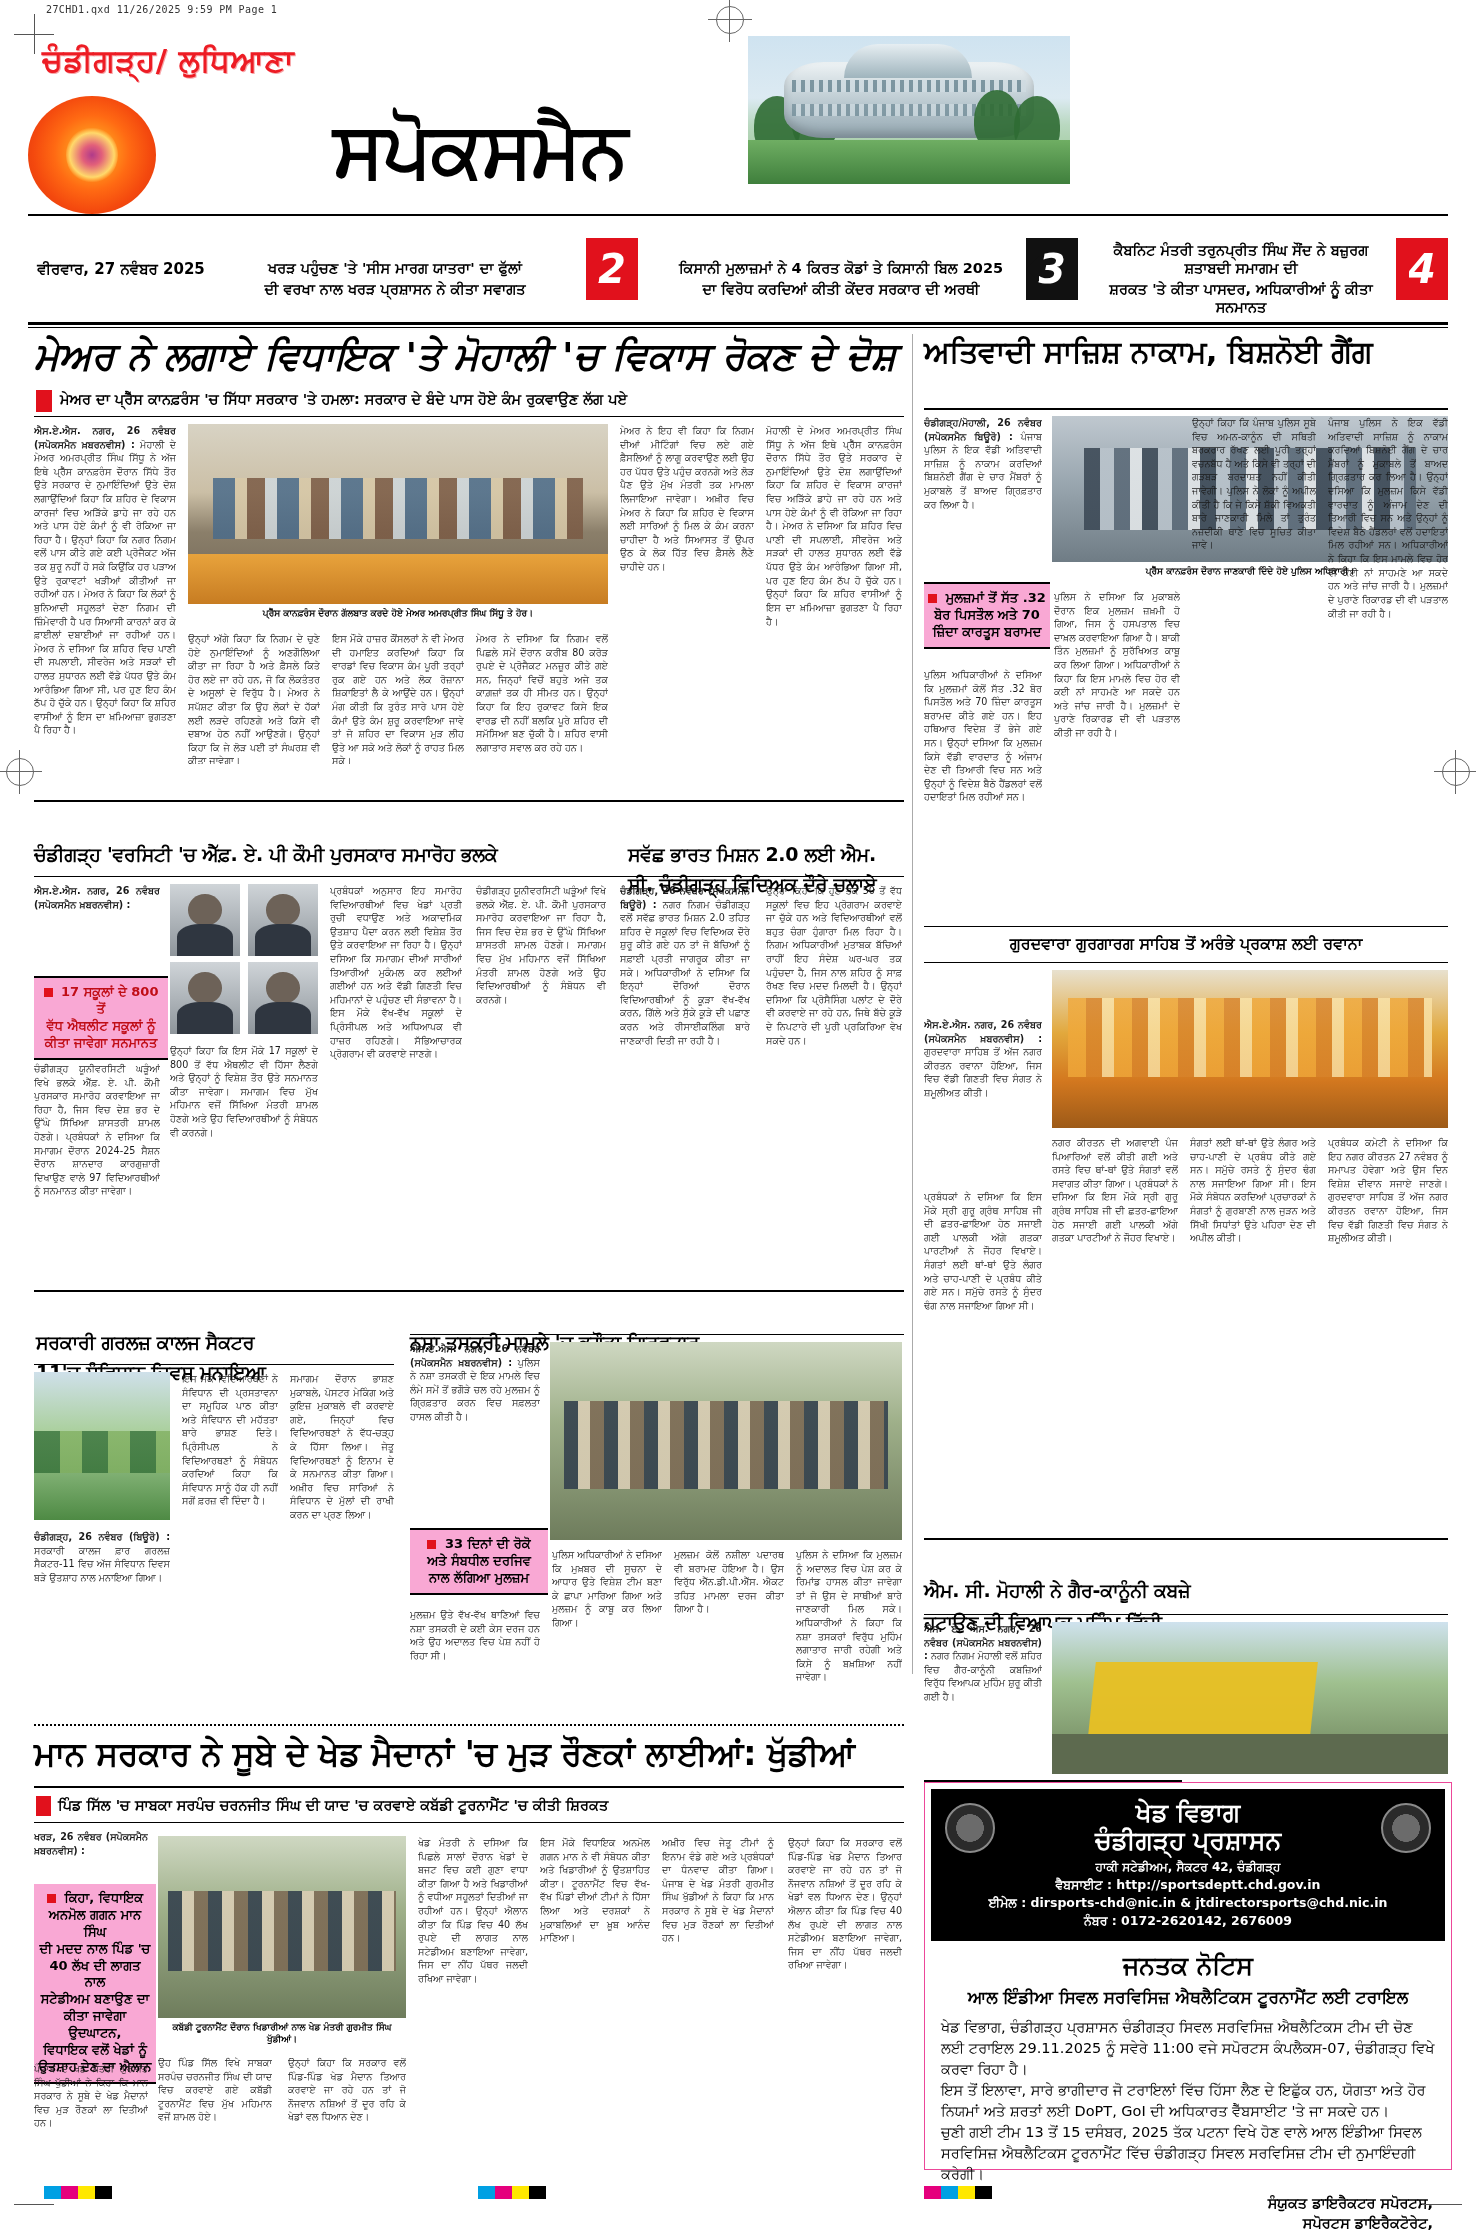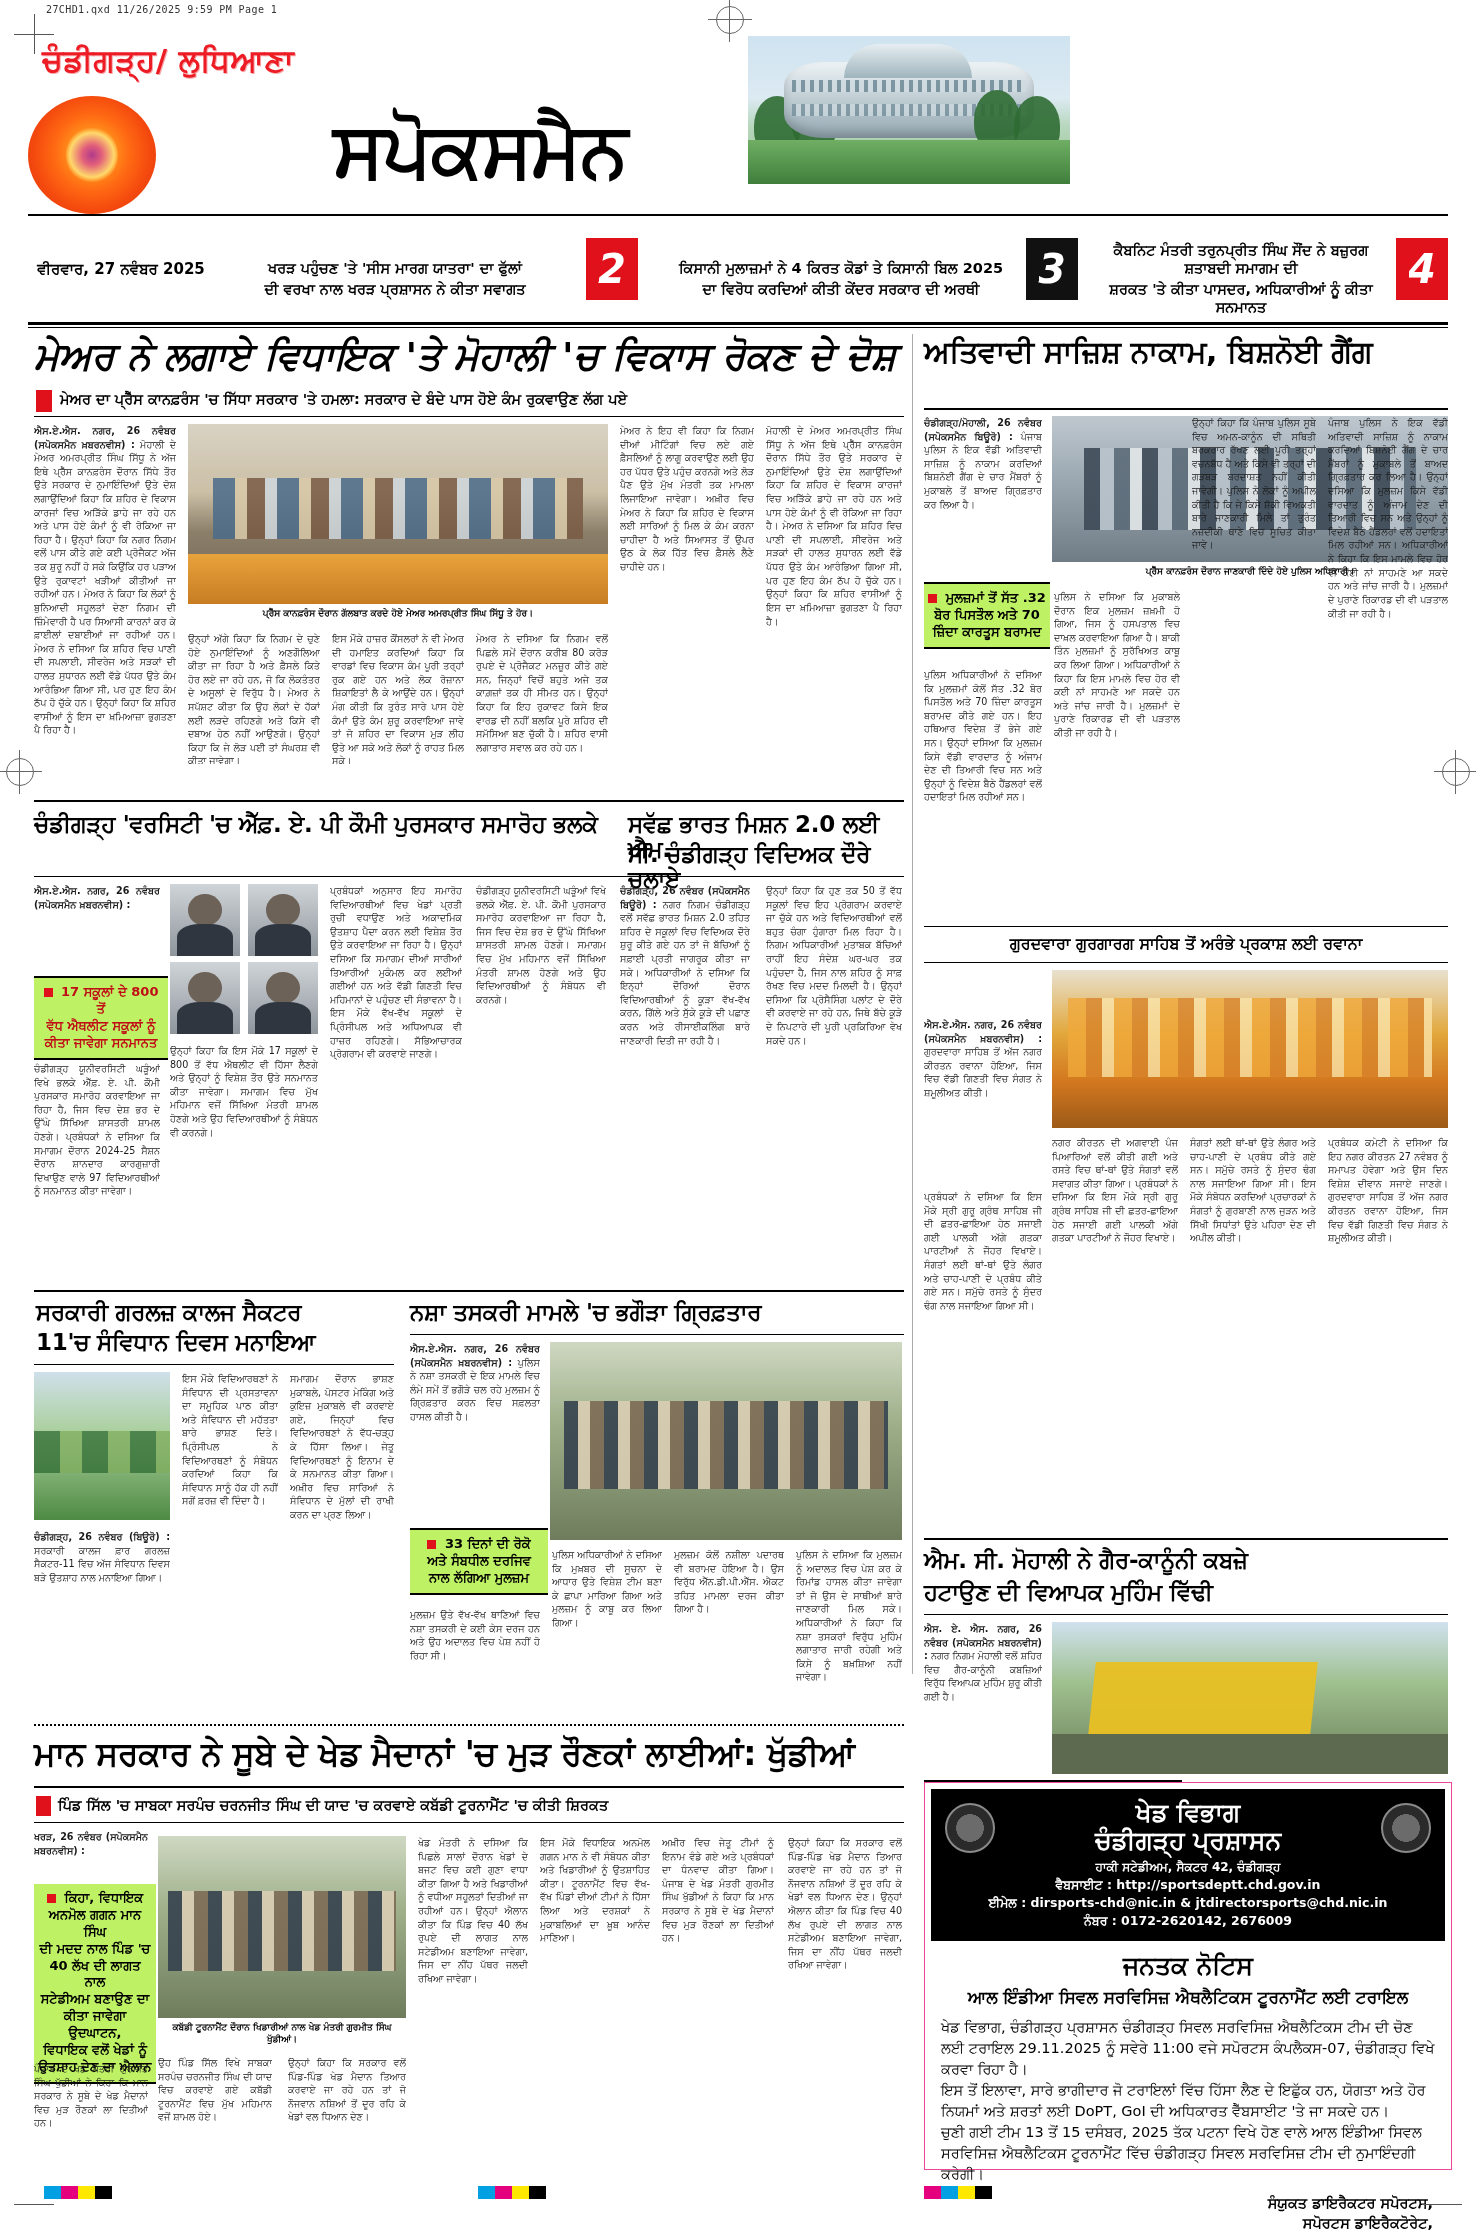--- a/index.html
+++ b/index.html
@@ -57,31 +57,31 @@
 
   
   .col-rule{position:absolute;width:1px;background:#aaa;}
   .hrule{position:absolute;height:1px;background:#000;}
   .hrule.thick{height:2px;}
   .dotrule{position:absolute;height:2px;background:repeating-linear-gradient(90deg,#000 0 2px,transparent 2px 4px);}
 
   .hl{position:absolute;font-weight:bold;line-height:1.08;letter-spacing:-.3px;}
   .hl.h1{font-size:38px;}
   .hl.h2{font-size:30px;}
-  .hl.h3{font-size:23px;}
+  .hl.h3{font-size:19px;margin-top:32px;}
 
   .subhl{position:absolute;font-size:14.5px;font-weight:bold;line-height:1.3;}
   .redtick{position:absolute;width:18px;height:26px;background:#e1111c;}
 
   .body{position:absolute;font-size:9.6px;line-height:1.42;text-align:justify;color:#1a1a1a;
         -webkit-hyphens:auto;hyphens:auto;overflow:hidden;}
   .lede{font-weight:bold;}
 
   .callout{position:absolute;border-top:2px solid #000;border-bottom:2px solid #000;padding:6px 4px;
-           font-size:13px;font-weight:bold;line-height:1.3;text-align:center;background:#bef264;}
+           font-size:13px;font-weight:bold;line-height:1.3;text-align:center;background:#f9a8d4;}
   .callout .bullet{display:inline-block;width:9px;height:9px;background:#e1111c;margin-right:4px;vertical-align:middle;}
   .callout.redtxt{color:#c00d16;}
 
   .photo{position:absolute;overflow:hidden;background:#c9c9c9;}
   .cap{position:absolute;font-size:9px;line-height:1.3;text-align:center;font-weight:bold;}
 
   
   .ph-meeting{background:linear-gradient(#d8d3c4 0%,#cbbfa6 38%,#8b7f6a 60%,#6d6354 100%);}
   .ph-meeting:before{content:"";position:absolute;left:6%;top:30%;width:88%;height:34%;
       background:repeating-linear-gradient(90deg,#4a6b8a 0 22px,#d8c9a8 22px 34px,#7a5a44 34px 52px,#cfd8dd 52px 64px);opacity:.85;}

